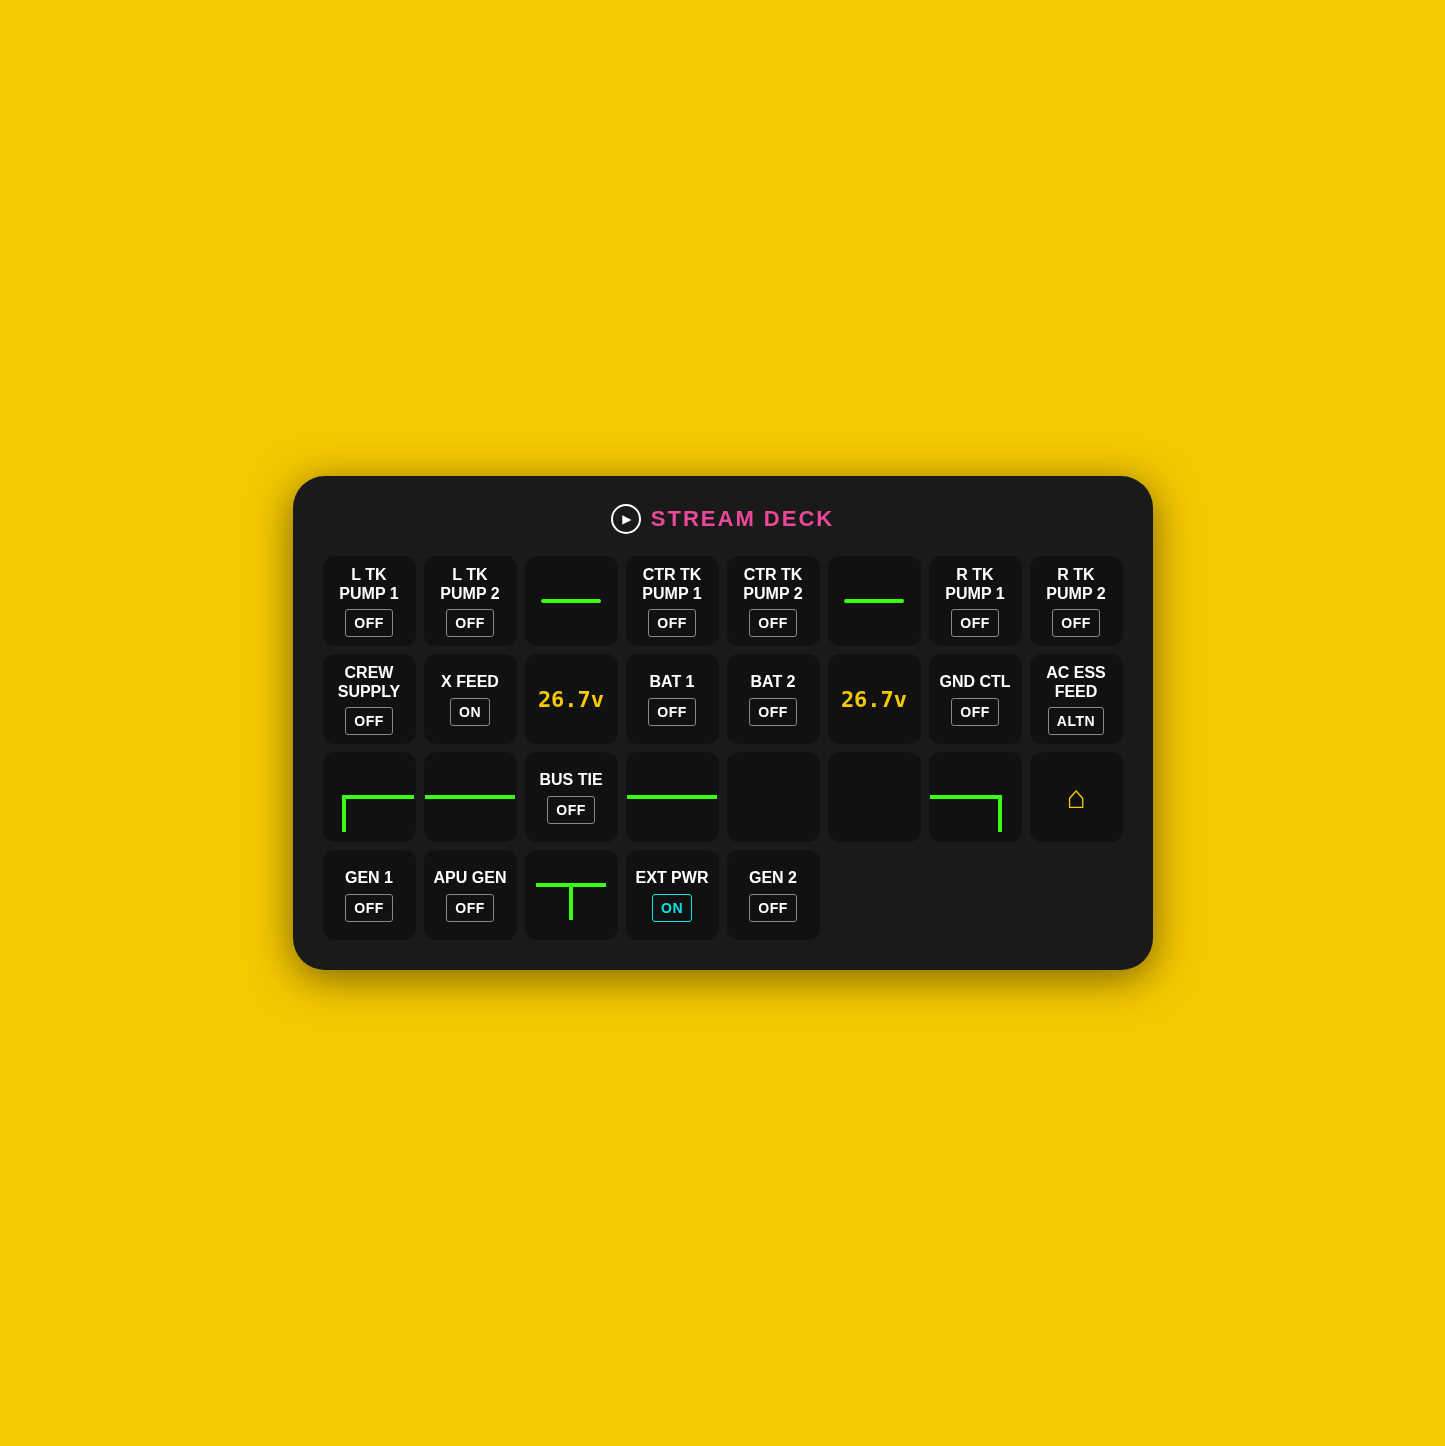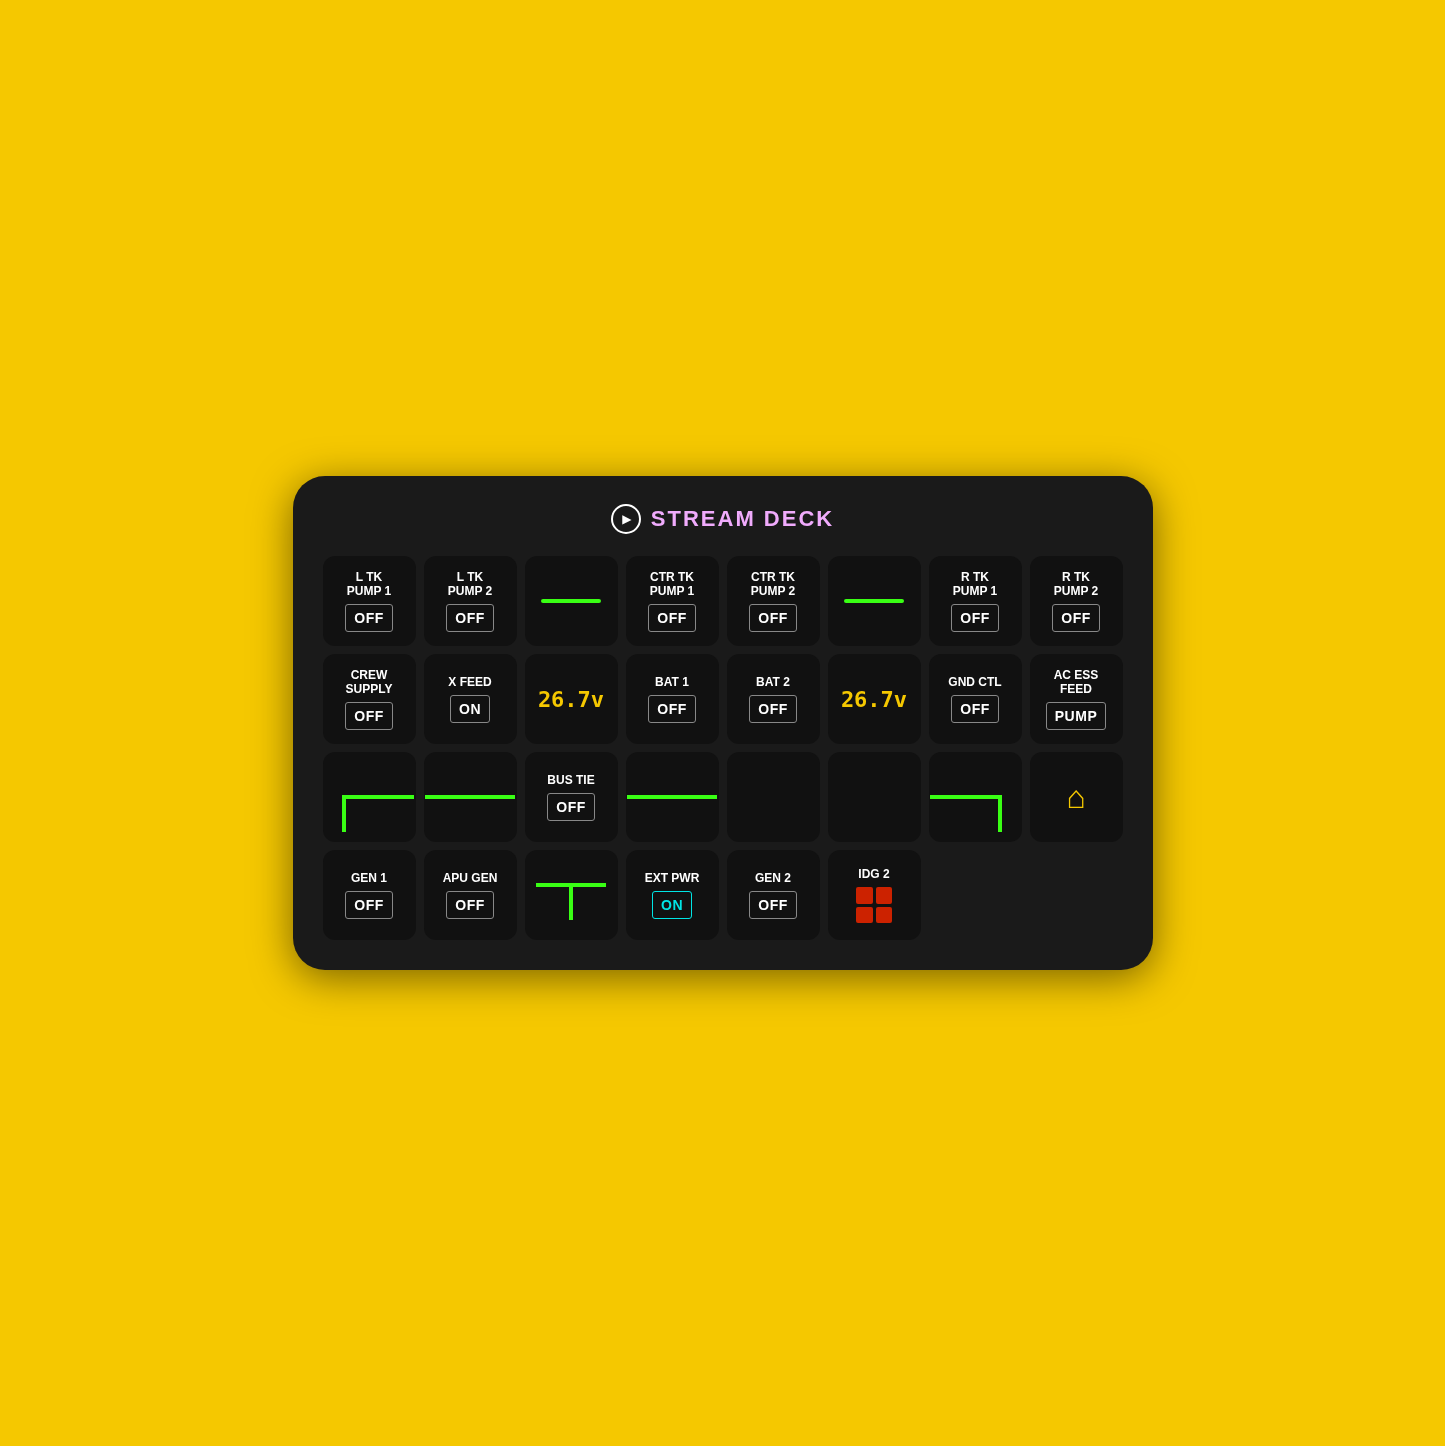--- a/index.html
+++ b/index.html
@@ -19,21 +19,21 @@
       box-shadow: 0 8px 40px rgba(0,0,0,0.5);
     }
     .deck-header {
       display: flex;
       justify-content: center;
       align-items: center;
       gap: 10px;
       margin-bottom: 22px;
     }
     .deck-logo {
-      color: #f0abfc;
+      color: #ec4899;
       font-size: 22px;
       font-weight: 900;
       letter-spacing: 2px;
       display: flex;
       align-items: center;
       gap: 10px;
     }
     .logo-icon {
       width: 30px;
       height: 30px;
@@ -62,21 +62,21 @@
       align-items: center;
       justify-content: center;
       padding: 8px 4px;
       min-height: 90px;
       cursor: pointer;
       position: relative;
       border: none;
     }
     .btn-label {
       color: white;
-      font-size: 12px;
+      font-size: 16px;
       font-weight: bold;
       text-align: center;
       line-height: 1.2;
       margin-bottom: 6px;
       text-transform: uppercase;
     }
     .btn-status {
       border: 1.5px solid #888;
       color: white;
       font-size: 14px;
@@ -210,21 +210,21 @@
       </div>
       <div class="btn">
         <div class="voltage-display">26.7v</div>
       </div>
       <div class="btn">
         <div class="btn-label">GND CTL</div>
         <div class="btn-status">OFF</div>
       </div>
       <div class="btn">
         <div class="btn-label">AC ESS<br>FEED</div>
-        <div class="btn-status">PUMP</div>
+        <div class="btn-status">ALTN</div>
       </div>
       <div class="bus-cell">
         <svg width="90" height="90">
           <polyline points="90,45 20,45 20,80" stroke="#39ff14" stroke-width="4" fill="none"></polyline>
         </svg>
       </div>
       <div class="bus-cell">
         <svg width="90" height="90">
           <line x1="0" y1="45" x2="90" y2="45" stroke="#39ff14" stroke-width="4"></line>
         </svg>
@@ -262,24 +262,15 @@
           <line x1="45" y1="35" x2="45" y2="70" stroke="#39ff14" stroke-width="4"></line>
         </svg>
       </div>
       <div class="btn">
         <div class="btn-label">EXT PWR</div>
         <div class="btn-status on-cyan">ON</div>
       </div>
       <div class="btn">
         <div class="btn-label">GEN 2</div>
         <div class="btn-status">OFF</div>
-      </div>
-      <div class="btn">
-        <div class="btn-label">IDG 2</div>
-        <div class="red-grid">
-          <div class="red-grid-cell"></div>
-          <div class="red-grid-cell"></div>
-          <div class="red-grid-cell"></div>
-          <div class="red-grid-cell"></div>
-        </div>
       </div>
     </div>
 </div>
 
 </body></html>

